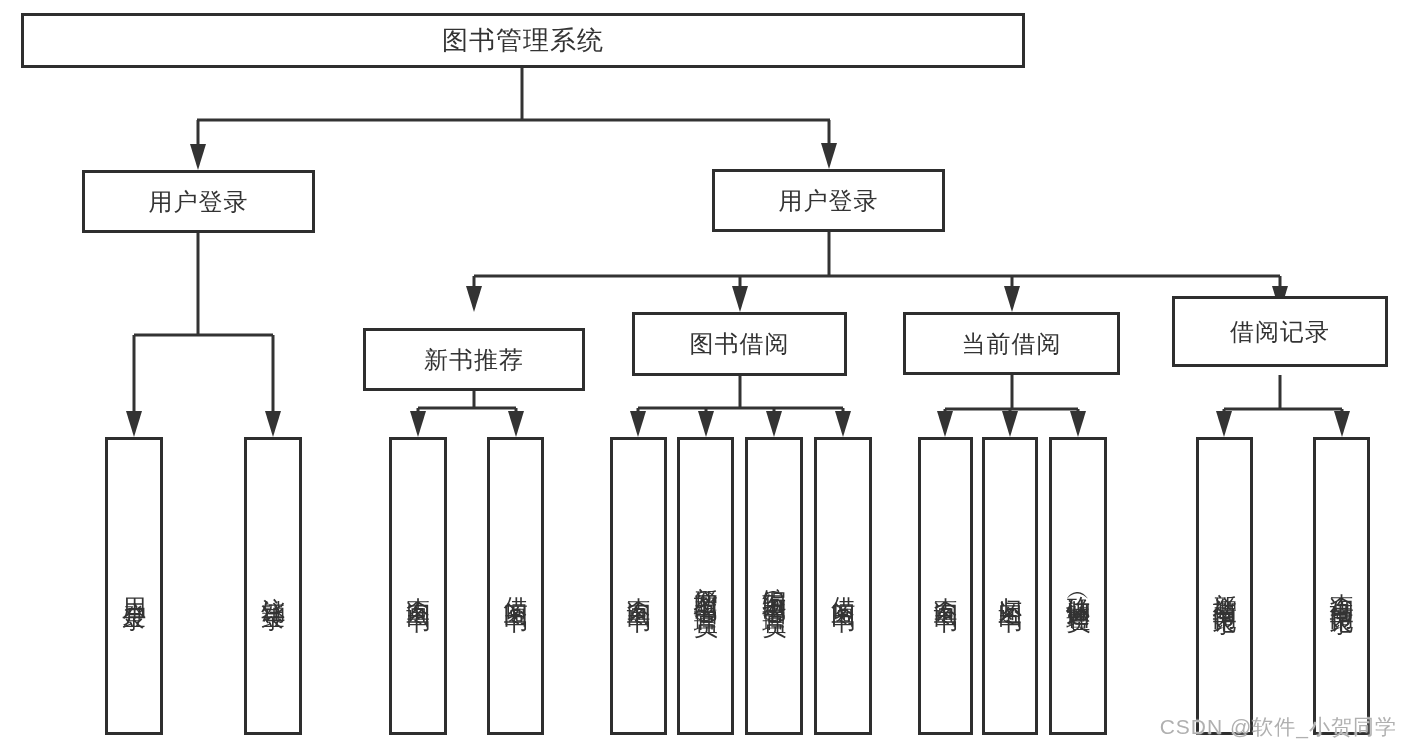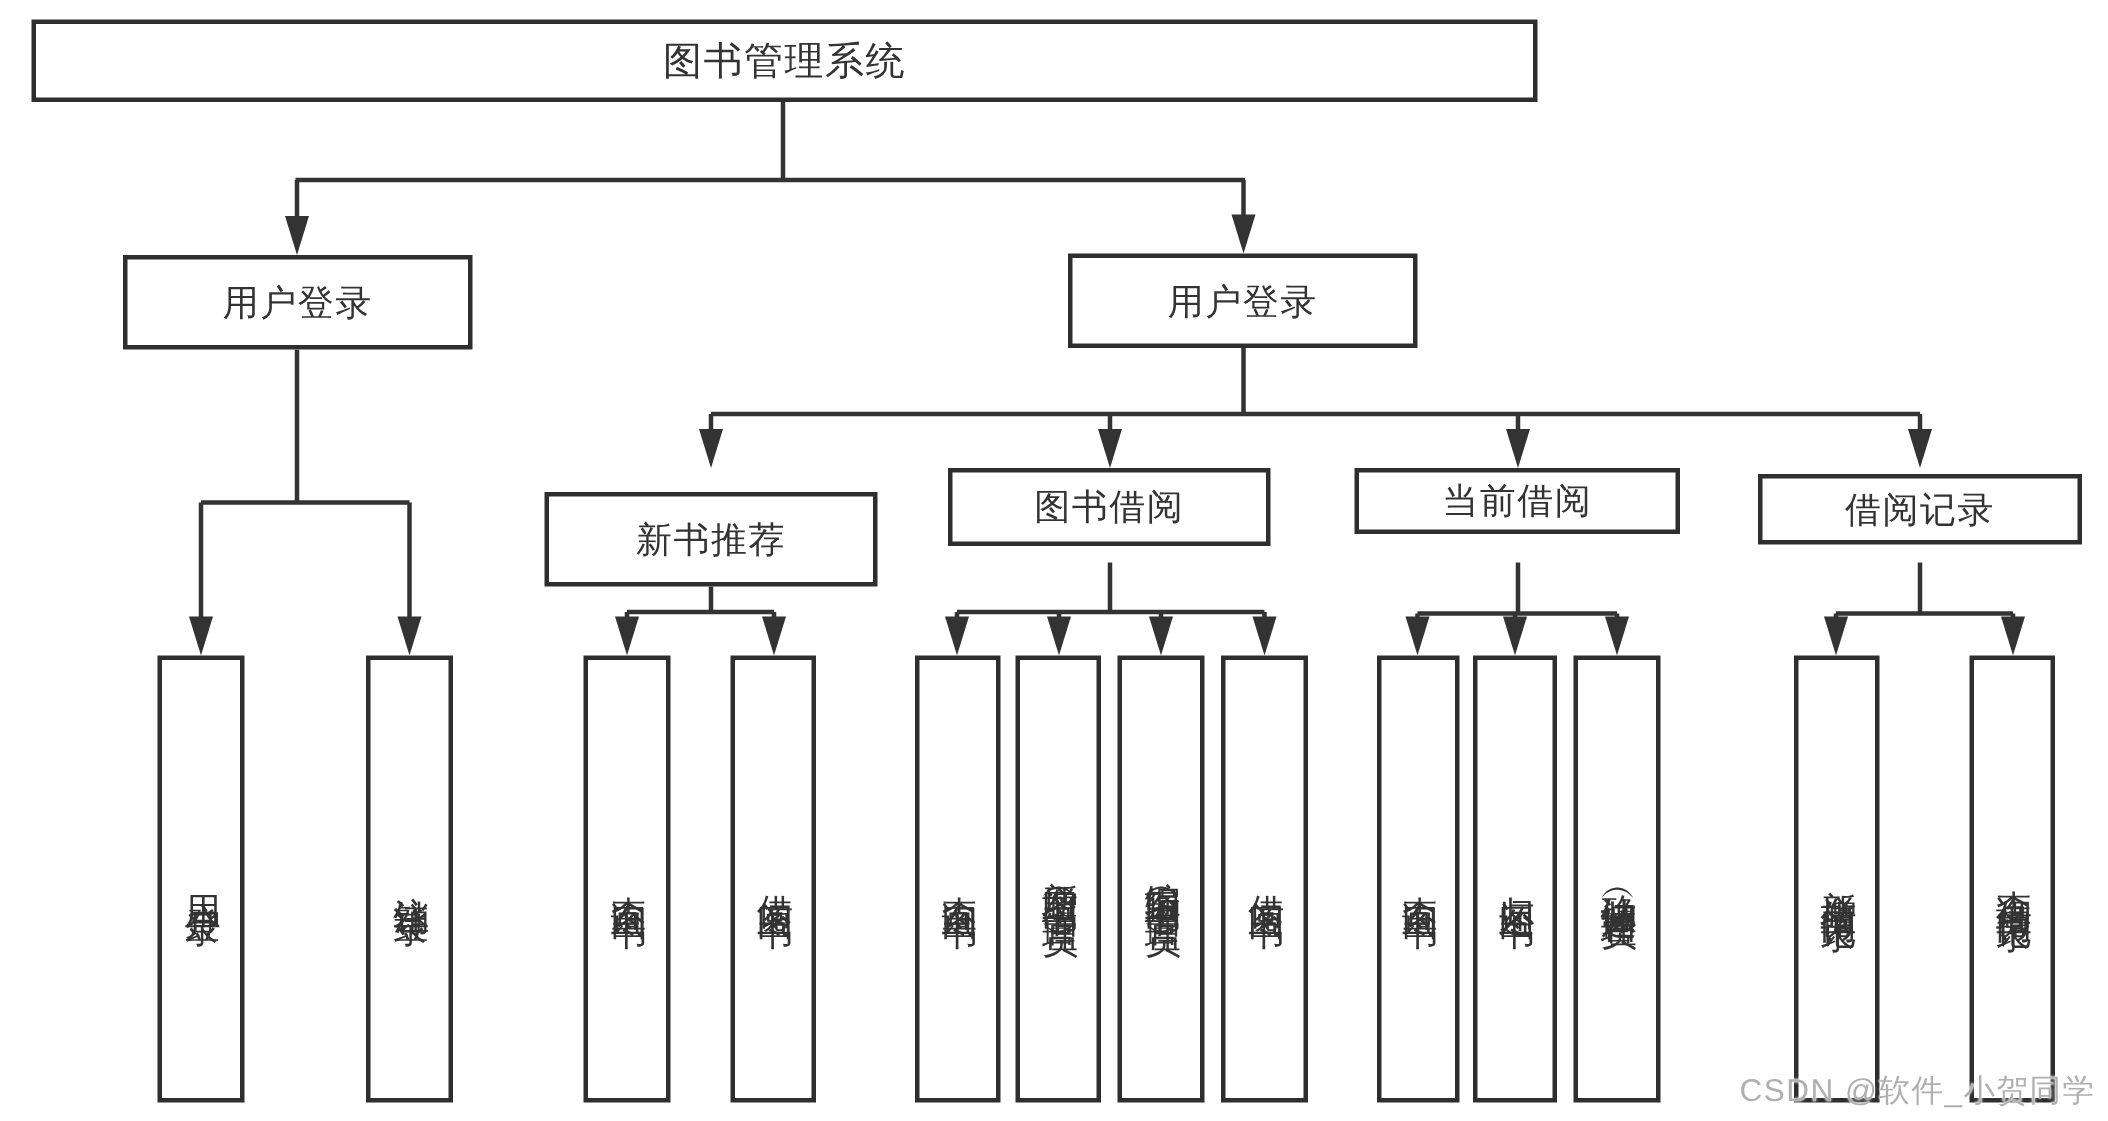--- a/index.html
+++ b/index.html
@@ -126,27 +126,27 @@
   <div class="hnode" style="left:82px;top:170px;width:233px;height:63px">
     <span>用户登录</span>
   </div>
   <div class="hnode" style="left:712px;top:169px;width:233px;height:63px">
     <span>用户登录</span>
   </div>
 
   <div class="hnode" style="left:363px;top:328px;width:222px;height:63px">
     <span>新书推荐</span>
   </div>
-  <div class="hnode" style="left:632px;top:312px;width:215px;height:52px">
+  <div class="hnode" style="left:632px;top:312px;width:215px;height:64px">
     <span>图书借阅</span>
   </div>
-  <div class="hnode" style="left:903px;top:312px;width:217px;height:44px">
+  <div class="hnode" style="left:903px;top:312px;width:217px;height:63px">
     <span>当前借阅</span>
   </div>
-  <div class="hnode" style="left:1172px;top:316px;width:216px;height:47px">
+  <div class="hnode" style="left:1172px;top:296px;width:216px;height:71px">
     <span>借阅记录</span>
   </div>
 
   <div class="vnode" style="left:105px;width:58px">
     <span class="vtext">用户登录</span>
   </div>
   <div class="vnode" style="left:244px;width:58px">
     <span class="vtext">注销登录</span>
   </div>
 

